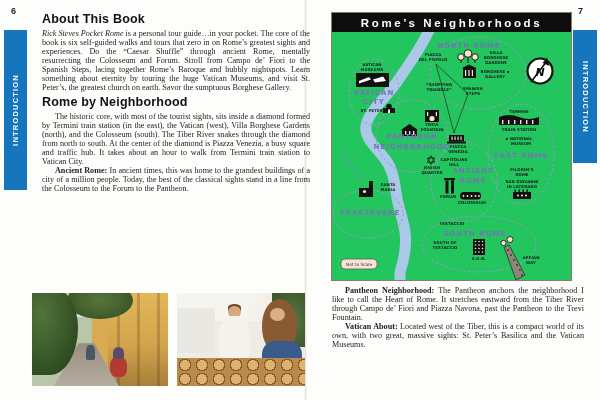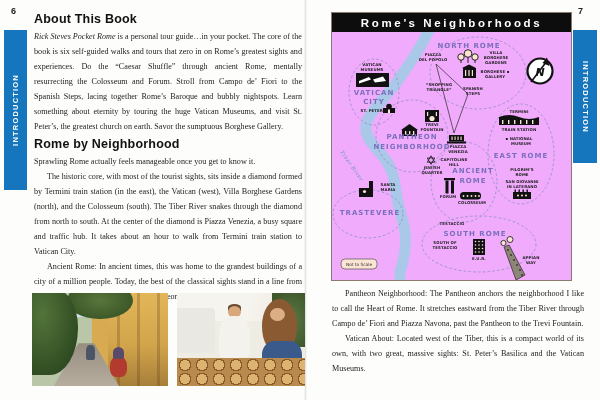--- a/index.html
+++ b/index.html
@@ -12,31 +12,31 @@
   .pagenum-left{left:11px;}
   .pagenum-right{left:578px;}
   
   .tab{position:absolute;background:#1576bd;display:flex;align-items:center;justify-content:center;}
   .tab span{color:#fff;font:bold 7.5px "Liberation Sans",sans-serif;letter-spacing:1.2px;}
   .tab-left{left:4px;top:30px;width:23px;height:160px;}
   .tab-left span{writing-mode:vertical-rl;transform:rotate(180deg);}
   .tab-right{left:573px;top:30px;width:24px;height:133px;}
   .tab-right span{writing-mode:vertical-rl;}
   
-  .leftcol{position:absolute;left:34px;top:12px;width:268px;}
+  .leftcol{position:absolute;left:42px;top:12px;width:268px;}
   h1.head{font:bold 12.5px "Liberation Sans",sans-serif;color:#111;margin:0 0 3px 0;letter-spacing:.2px;}
   h1.head2{margin-top:3px;}
-  p.body{font-size:8.15px;line-height:15px;margin:0;text-align:justify;}
+  p.body{font-size:8.15px;line-height:9px;margin:0;text-align:justify;}
   p.body.ind{text-indent:13px;}
-  p.body .b{font-weight:normal;margin-top:24px;}
+  p.body .b{font-weight:bold;margin-top:24px;}
   p.body .i{font-style:italic;}
   
   .rightcol{position:absolute;left:332px;top:286px;width:252px;}
   
-  .map{position:absolute;left:331px;top:12px;width:239px;border:1px solid #8c7a6d;background:#f0abfc;}
+  .map{position:absolute;left:331px;top:12px;width:239px;border:1px solid #8c7a6d;background:#22c55e;}
   .map-title{height:19px;background:#0d0d0d;color:#fff;display:flex;align-items:center;justify-content:center;
              font:bold 11.5px "Liberation Sans",sans-serif;letter-spacing:2.6px;}
   .map svg{display:block;}
   text.hood{font:bold 7px "DejaVu Sans",sans-serif;fill:#7b6fbd;letter-spacing:1px;text-anchor:middle;}
   text.sm{font:bold 3.9px "DejaVu Sans",sans-serif;fill:#1c1c1c;text-anchor:middle;letter-spacing:.1px;}
   text.river{font:italic 5.2px "DejaVu Serif",serif;fill:#6b94c8;text-anchor:start;letter-spacing:.6px;}
   text.scale{font:4.3px "DejaVu Sans",sans-serif;fill:#333;text-anchor:middle;}
   text.compassN{font:bold 11px "DejaVu Sans",sans-serif;font-style:italic;fill:#111;text-anchor:middle;}
   .blob{fill:none;stroke:#a195cc;stroke-width:1;stroke-dasharray:2.6 2.2;}
   .riverpath{fill:none;stroke:#aac9e8;stroke-width:11;stroke-linecap:round;}
@@ -92,21 +92,20 @@
       <span>INTRODUCTION</span>
     </div>
 
     <div class="leftcol">
       <h1 class="head">About This Book</h1>
       <div>
           <p class="body"><span class="i">Rick Steves Pocket Rome</span> is a personal tour guide…in your pocket. The core of the book is six self-guided walks and tours that zero in on Rome’s greatest sights and experiences. Do the “Caesar Shuffle” through ancient Rome, mentally resurrecting the Colosseum and Forum. Stroll from Campo de’ Fiori to the Spanish Steps, lacing together Rome’s Baroque and bubbly nightspots. Learn something about eternity by touring the huge Vatican Museums, and visit St. Peter’s, the greatest church on earth. Savor the sumptuous Borghese Gallery.</p>
         </div>
       <h1 class="head head2">Rome by Neighborhood</h1>
       <div>
-          <p class="body">Sprawling Rome actually feels manageable once you get to know it.</p>
           <p class="body ind">The historic core, with most of the tourist sights, sits inside a diamond formed by Termini train station (in the east), the Vatican (west), Villa Borghese Gardens (north), and the Colosseum (south). The Tiber River snakes through the diamond from north to south. At the center of the diamond is Piazza Venezia, a busy square and traffic hub. It takes about an hour to walk from Termini train station to Vatican City.</p>
           <p class="body ind"><span class="b">Ancient Rome:</span> In ancient times, this was home to the grandest buildings of a city of a million people. Today, the best of the classical sights stand in a line from the Colosseum to the Forum to the Pantheon.</p>
         </div>
     </div>
 
     <div class="photo photo-street">
       <div class="p1-sky"></div>
       <div class="p1-bldg-far"></div>
       <div class="p1-bldg-r"></div>
       <div class="p1-road"></div>

